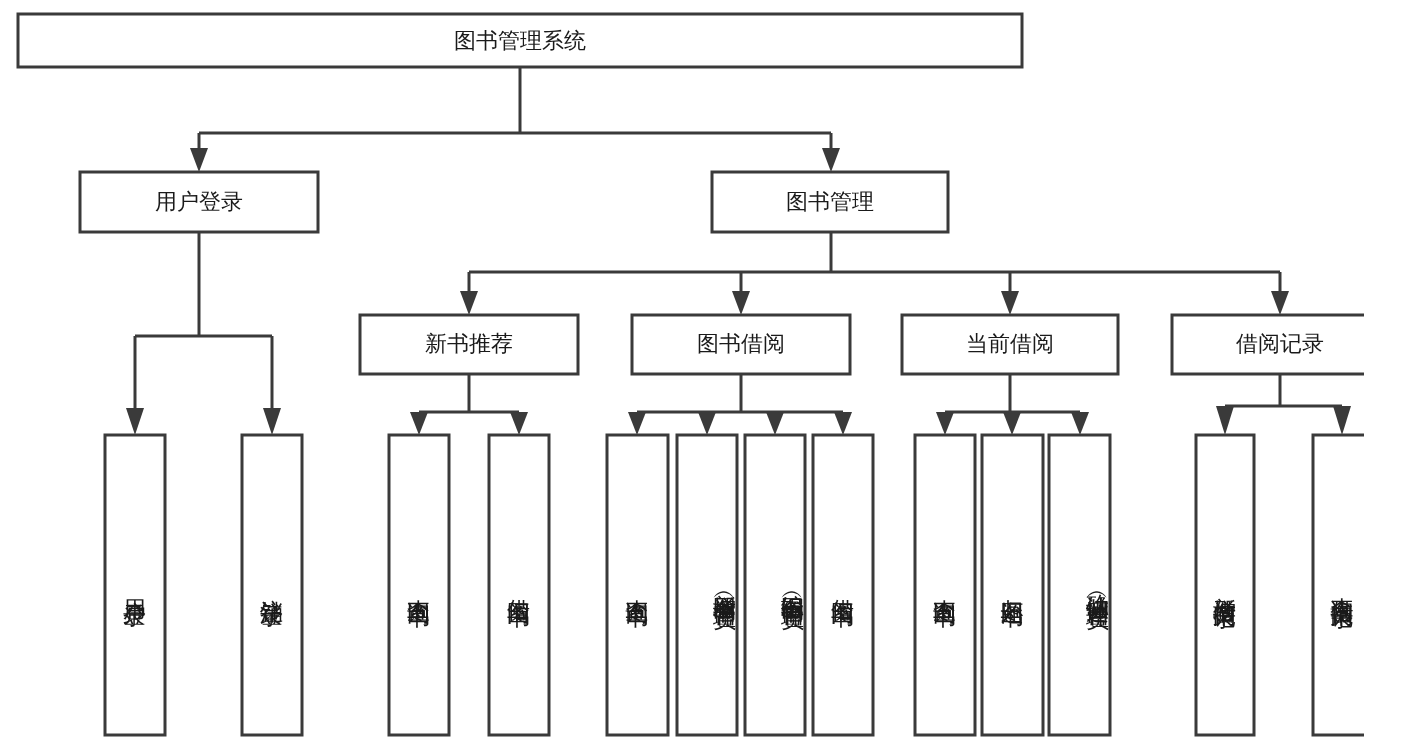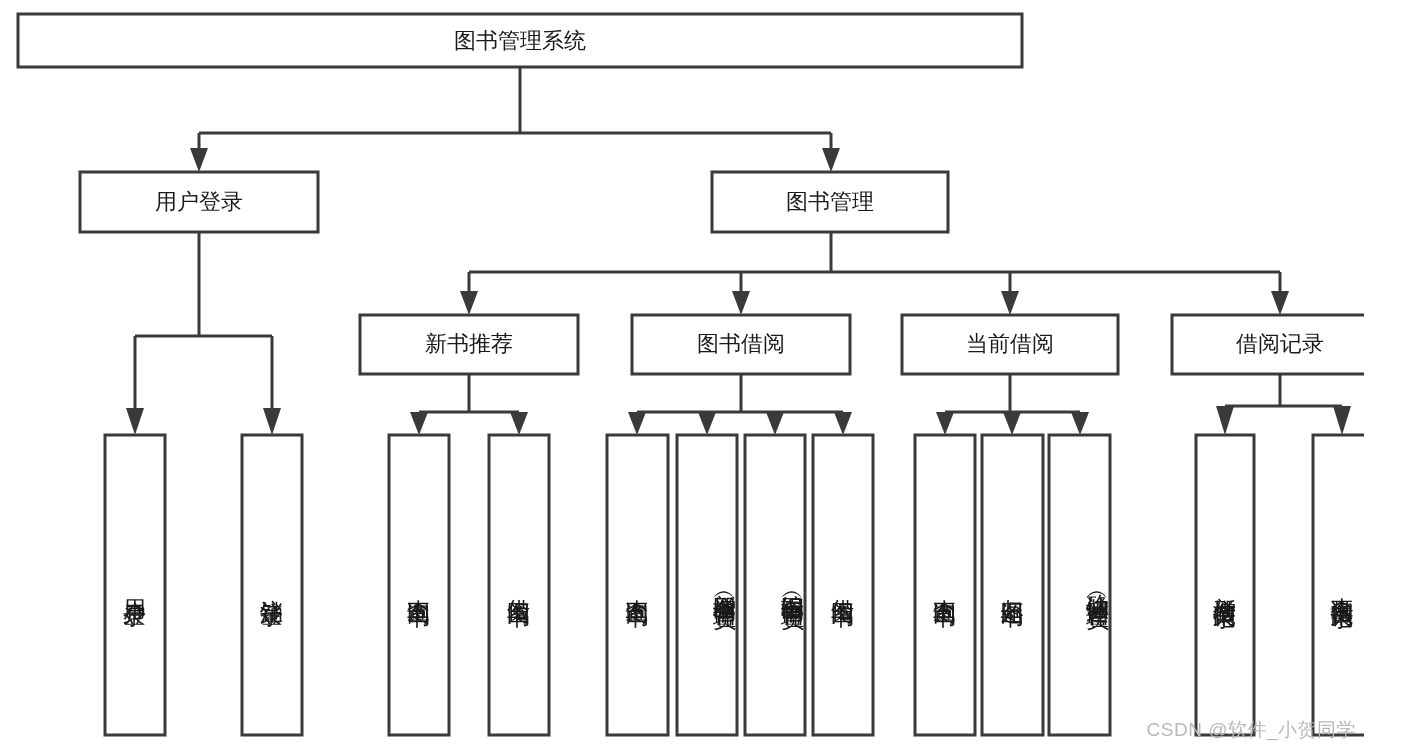--- a/index.html
+++ b/index.html
@@ -188,14 +188,13 @@
   <div class="leaf-label" style="left:607px;  top:435px; width:61px; height:300px;">查询图书</div>
   <div class="leaf-label" style="left:677px;  top:440px; width:60px; height:290px; align-items:flex-start;">新增图书（管理员）</div>
   <div class="leaf-label" style="left:745px;  top:440px; width:60px; height:290px; align-items:flex-start;">编辑图书（管理员）</div>
   <div class="leaf-label" style="left:813px;  top:435px; width:60px; height:300px;">借阅图书</div>
   <div class="leaf-label" style="left:915px;  top:435px; width:60px; height:300px;">查询图书</div>
   <div class="leaf-label" style="left:982px;  top:435px; width:61px; height:300px;">归还图书</div>
   <div class="leaf-label" style="left:1049px; top:440px; width:61px; height:290px; align-items:flex-start;">确认归还（管理员）</div>
   <div class="leaf-label" style="left:1196px; top:435px; width:58px; height:300px;">新增借阅记录</div>
   <div class="leaf-label" style="left:1313px; top:435px; width:59px; height:300px;">查询借阅记录</div>
 
-  <div class="watermark">CSDN @软件_小贺同学</div>
 </div>
 
 </body></html>

